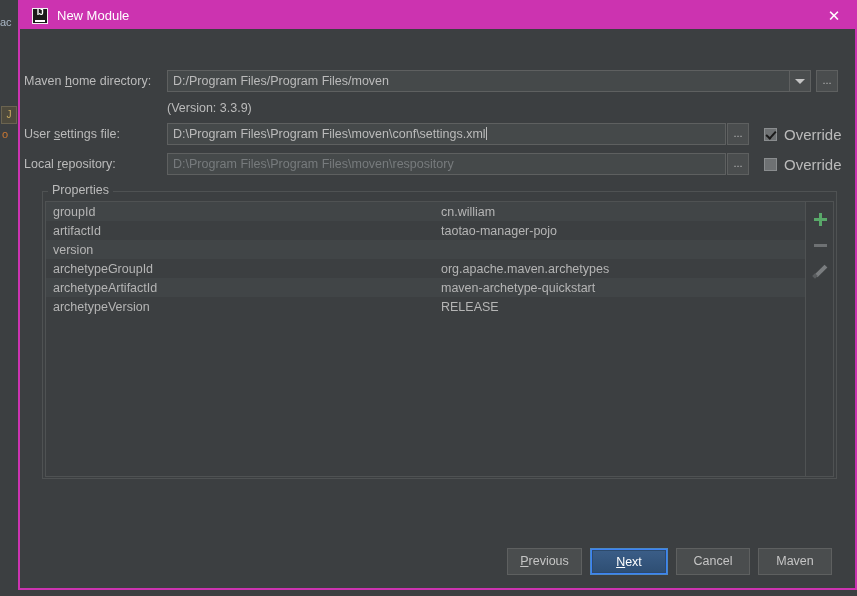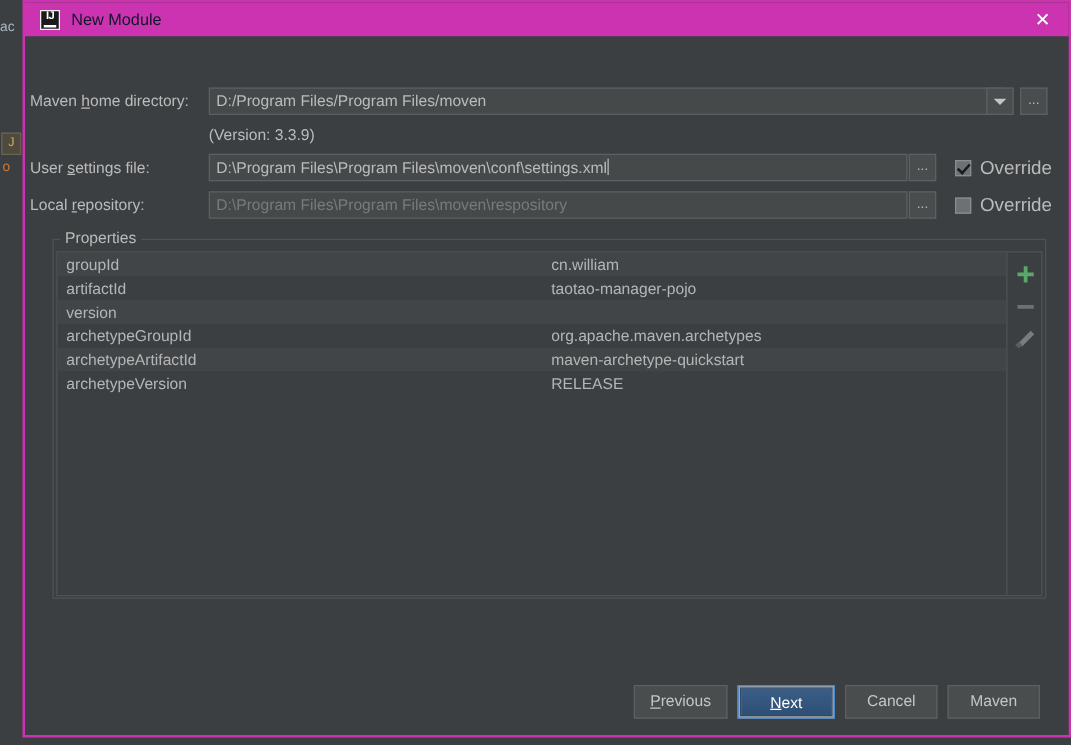--- a/index.html
+++ b/index.html
@@ -94,21 +94,21 @@
   .ij-logo::after {
     content: "";
     position: absolute;
     left: 2px; bottom: 1px;
     width: 10px; height: 2px;
     background: #ffffff;
   }
   .title-text {
     margin-left: 9px;
     font-size: 13px;
-    color: #0f172a;
+    color: #ffffff;
   }
   .close-btn {
     position: absolute;
     right: 0; top: 0;
     width: 42px; height: 27px;
     display: flex;
     align-items: center;
     justify-content: center;
     color: #ffffff;
     font-size: 15px;
@@ -330,21 +330,21 @@
     border: 1px solid #5e6060;
     box-sizing: border-box;
     color: #c5c5c5;
     font-size: 12.5px;
     text-align: center;
     line-height: 25px;
     cursor: pointer;
   }
   .btn u { text-decoration: underline; }
   .btn.default {
-    background: #a3a3a3;
+    background: #3b82f6;
     border: 1px solid #4a88c7;
     color: #ffffff;
   }
   .btn.default .inner {
     position: absolute;
     left: 1px; top: 1px; right: 1px; bottom: 1px;
     border: 1px solid #2d4a6b;
     box-sizing: border-box;
     background: linear-gradient(#3a5d87, #2f4f74);
     line-height: 23px;

